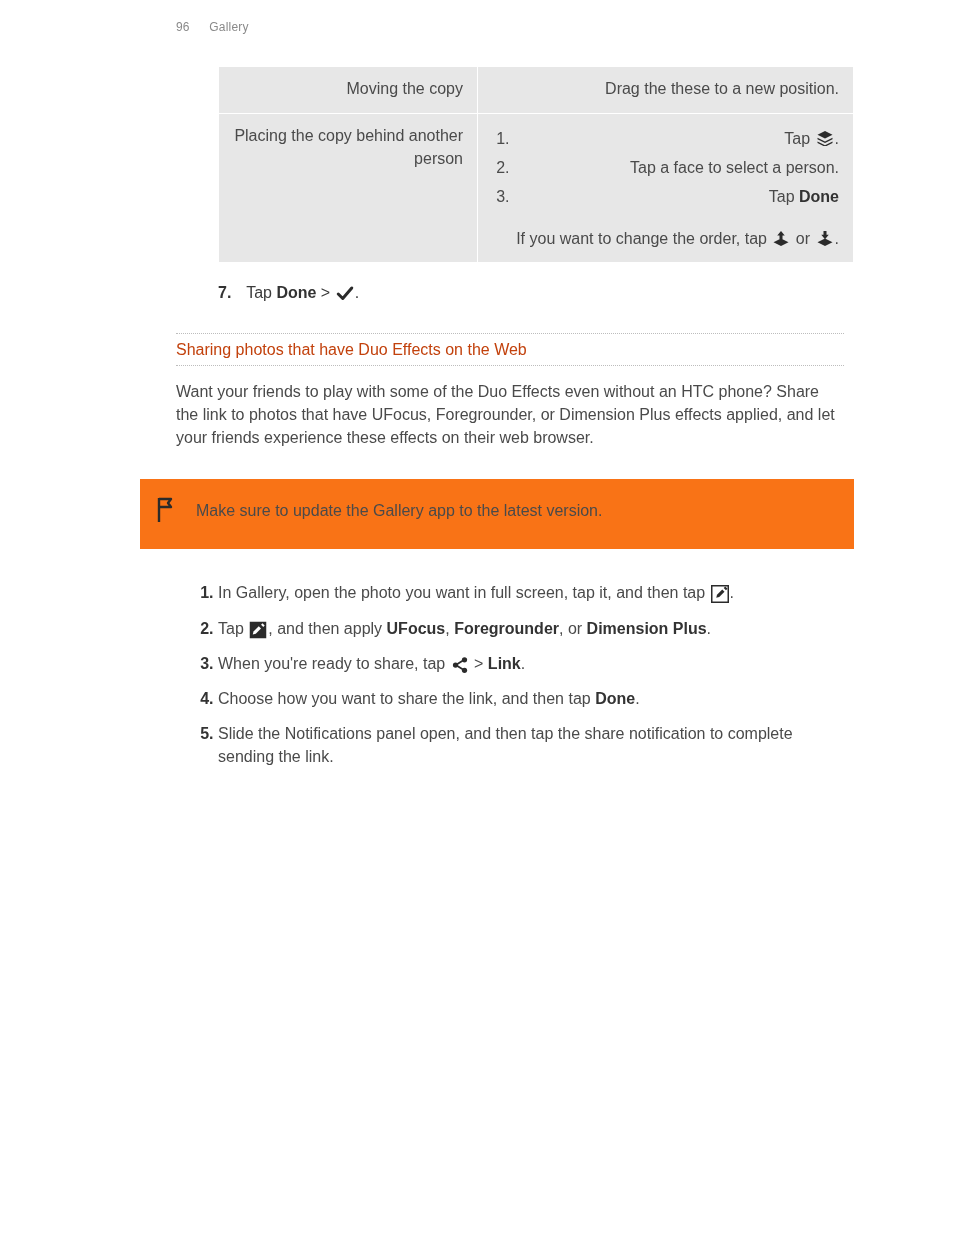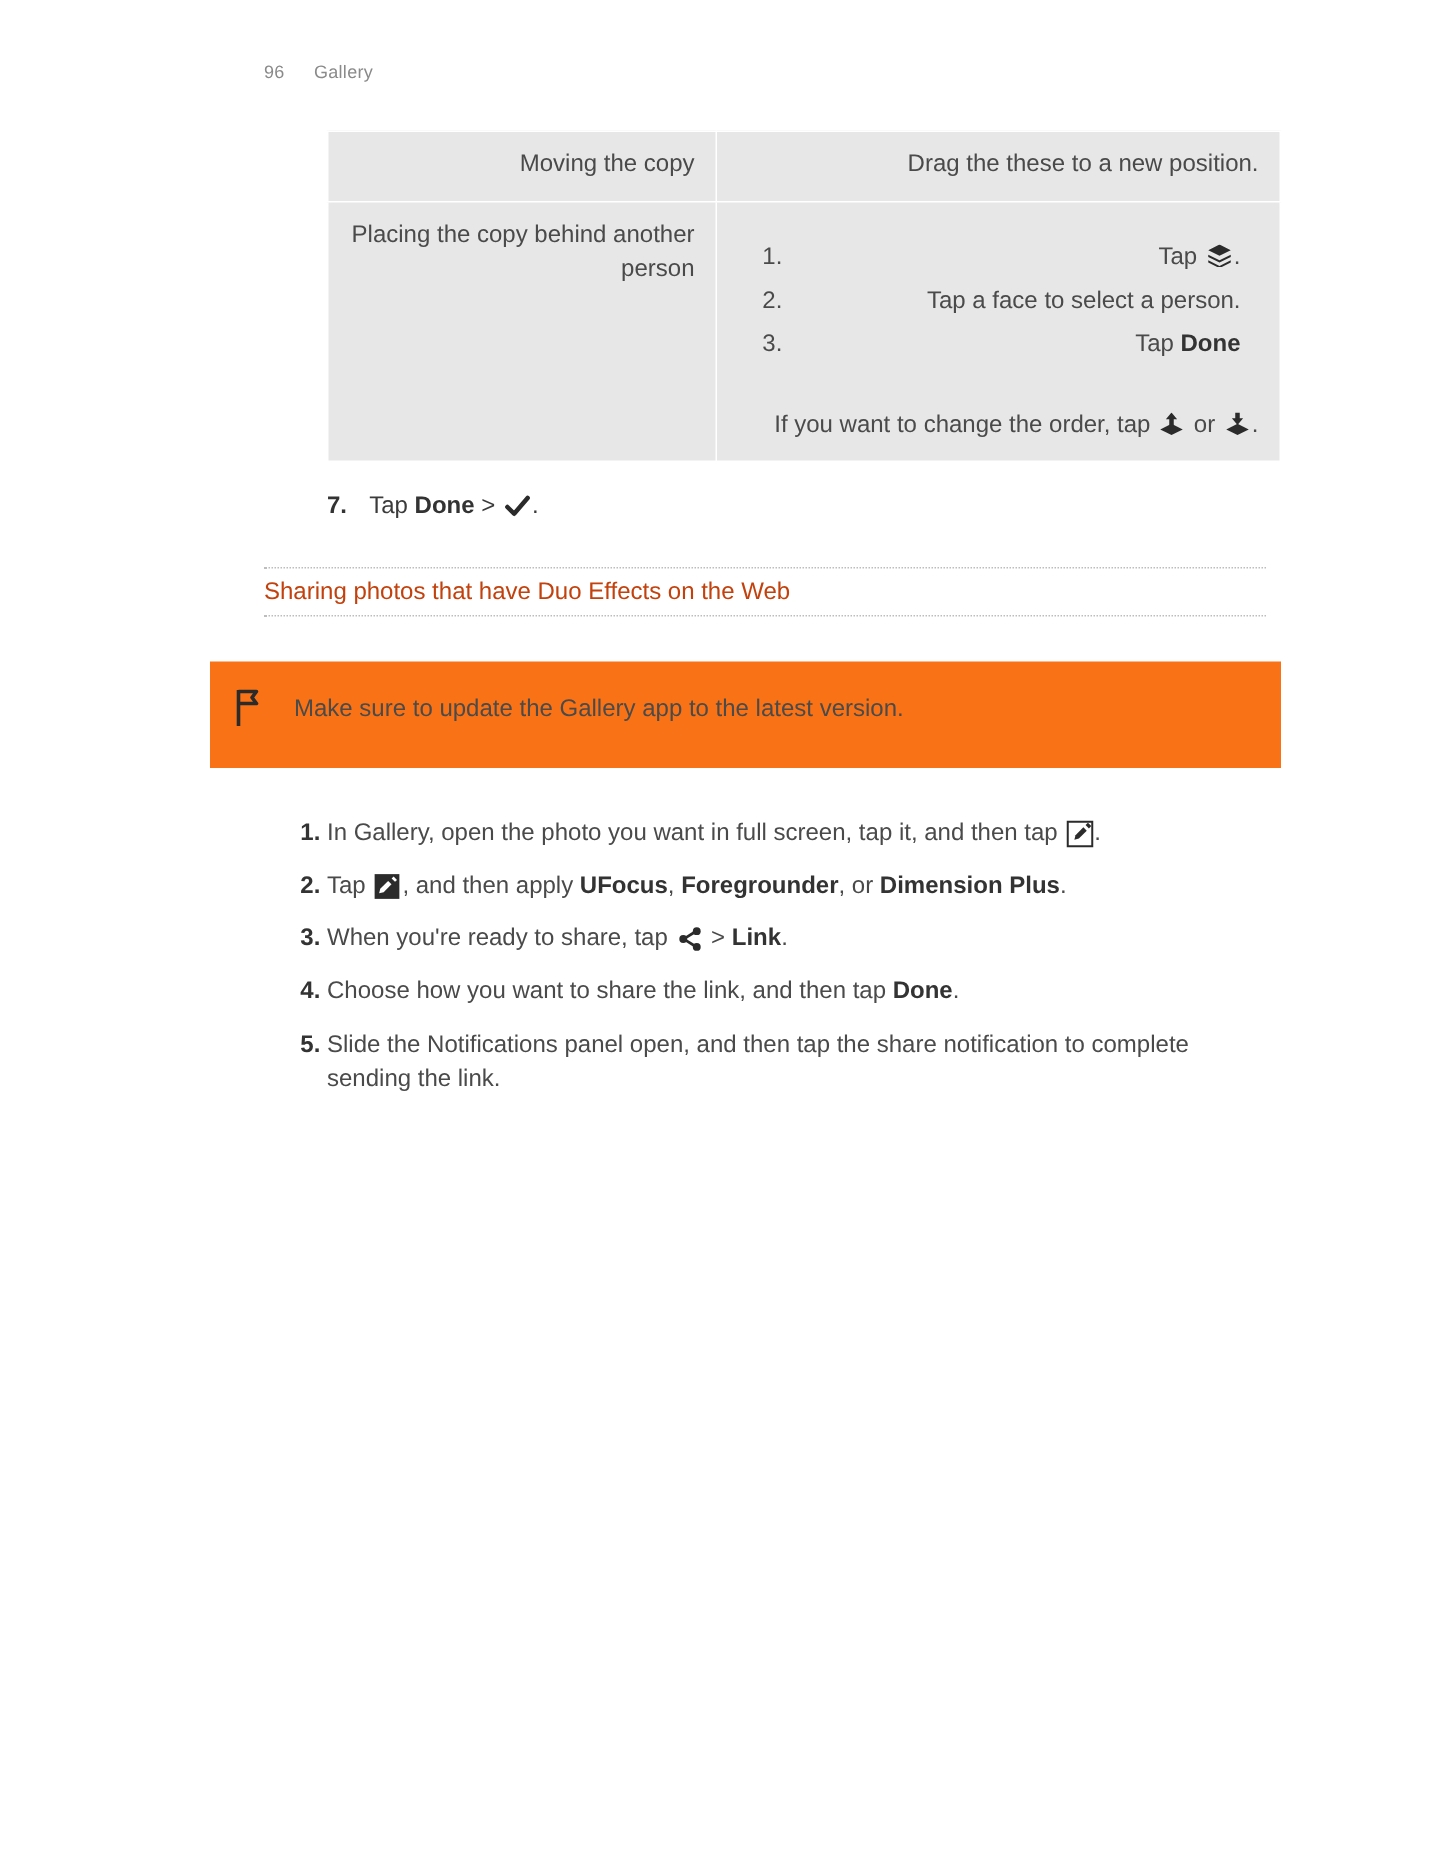--- a/index.html
+++ b/index.html
@@ -3,21 +3,21 @@
 <meta charset="utf-8">
 <style>
   html,body{margin:0;padding:0;background:#fff;}
   body{
     width:954px;
     font-family:"Segoe UI",Arial,Helvetica,sans-serif;
     color:#3b3b3b;
     font-size:16px;
     line-height:1.45;
   }
-  .page{padding:40px 0 0 0;}
+  .page{padding:19px 0 0 0;}
   .header{
     padding:0 0 10px 176px;
     font-size:12px;
     color:#8a8a8a;
     letter-spacing:.2px;
   }
   .header .num{margin-right:16px;}
   
   .tbl{
     margin:20px 0 0 218px;
@@ -27,21 +27,21 @@
   }
   .tbl td{
     border:1px solid #fff;
     vertical-align:top;
     padding:10px 14px 12px 14px;
     font-size:16px;
     color:#4a4a4a;
     text-align:right;
   }
   .tbl td.left{width:230px;}
-  .tbl ol{margin:12px;padding:0 0 10px 22px;}
+  .tbl ol{margin:0;padding:0 0 10px 22px;}
   .tbl ol li{padding:3px 0;}
   .tbl .after-list{padding-top:6px;}
   .bold{font-weight:700;color:#333;}
   
   .step7{
     margin:18px 0 0 218px;
     font-size:16px;
   }
   .step7 .num{display:inline-block;width:24px;font-weight:600;color:#333;}
   
@@ -134,20 +134,21 @@
 
   <div class="step7">
     <span class="num">7.</span>
     <span>Tap </span><span class="bold">Done</span><span> &gt; </span><span class="ic"><svg viewBox="0 0 24 24">
           <path d="M3 12l6 6L21 4" stroke="#2b2b2b" stroke-width="4" fill="none" stroke-linecap="round" stroke-linejoin="round"></path>
         </svg></span><span>.</span>
   </div>
 
   <div class="section-title">Sharing photos that have Duo Effects on the Web</div>
 
+  <div class="para">Want your friends to play with some of the Duo Effects even without an HTC phone? Share the link to photos that have UFocus, Foregrounder, or Dimension Plus effects applied, and let your friends experience these effects on their web browser.</div>
 
   <div class="note">
     <span class="icon">
       <svg width="22" height="26" viewBox="0 0 22 26">
           <path d="M3 1v24" stroke="#2b2b2b" stroke-width="2.4"></path>
           <path d="M3 2h12l-3 4 3 4H3" fill="none" stroke="#2b2b2b" stroke-width="2.4" stroke-linejoin="round"></path>
         </svg>
     </span>
     <span class="txt">Make sure to update the Gallery app to the latest version.</span>
   </div>

